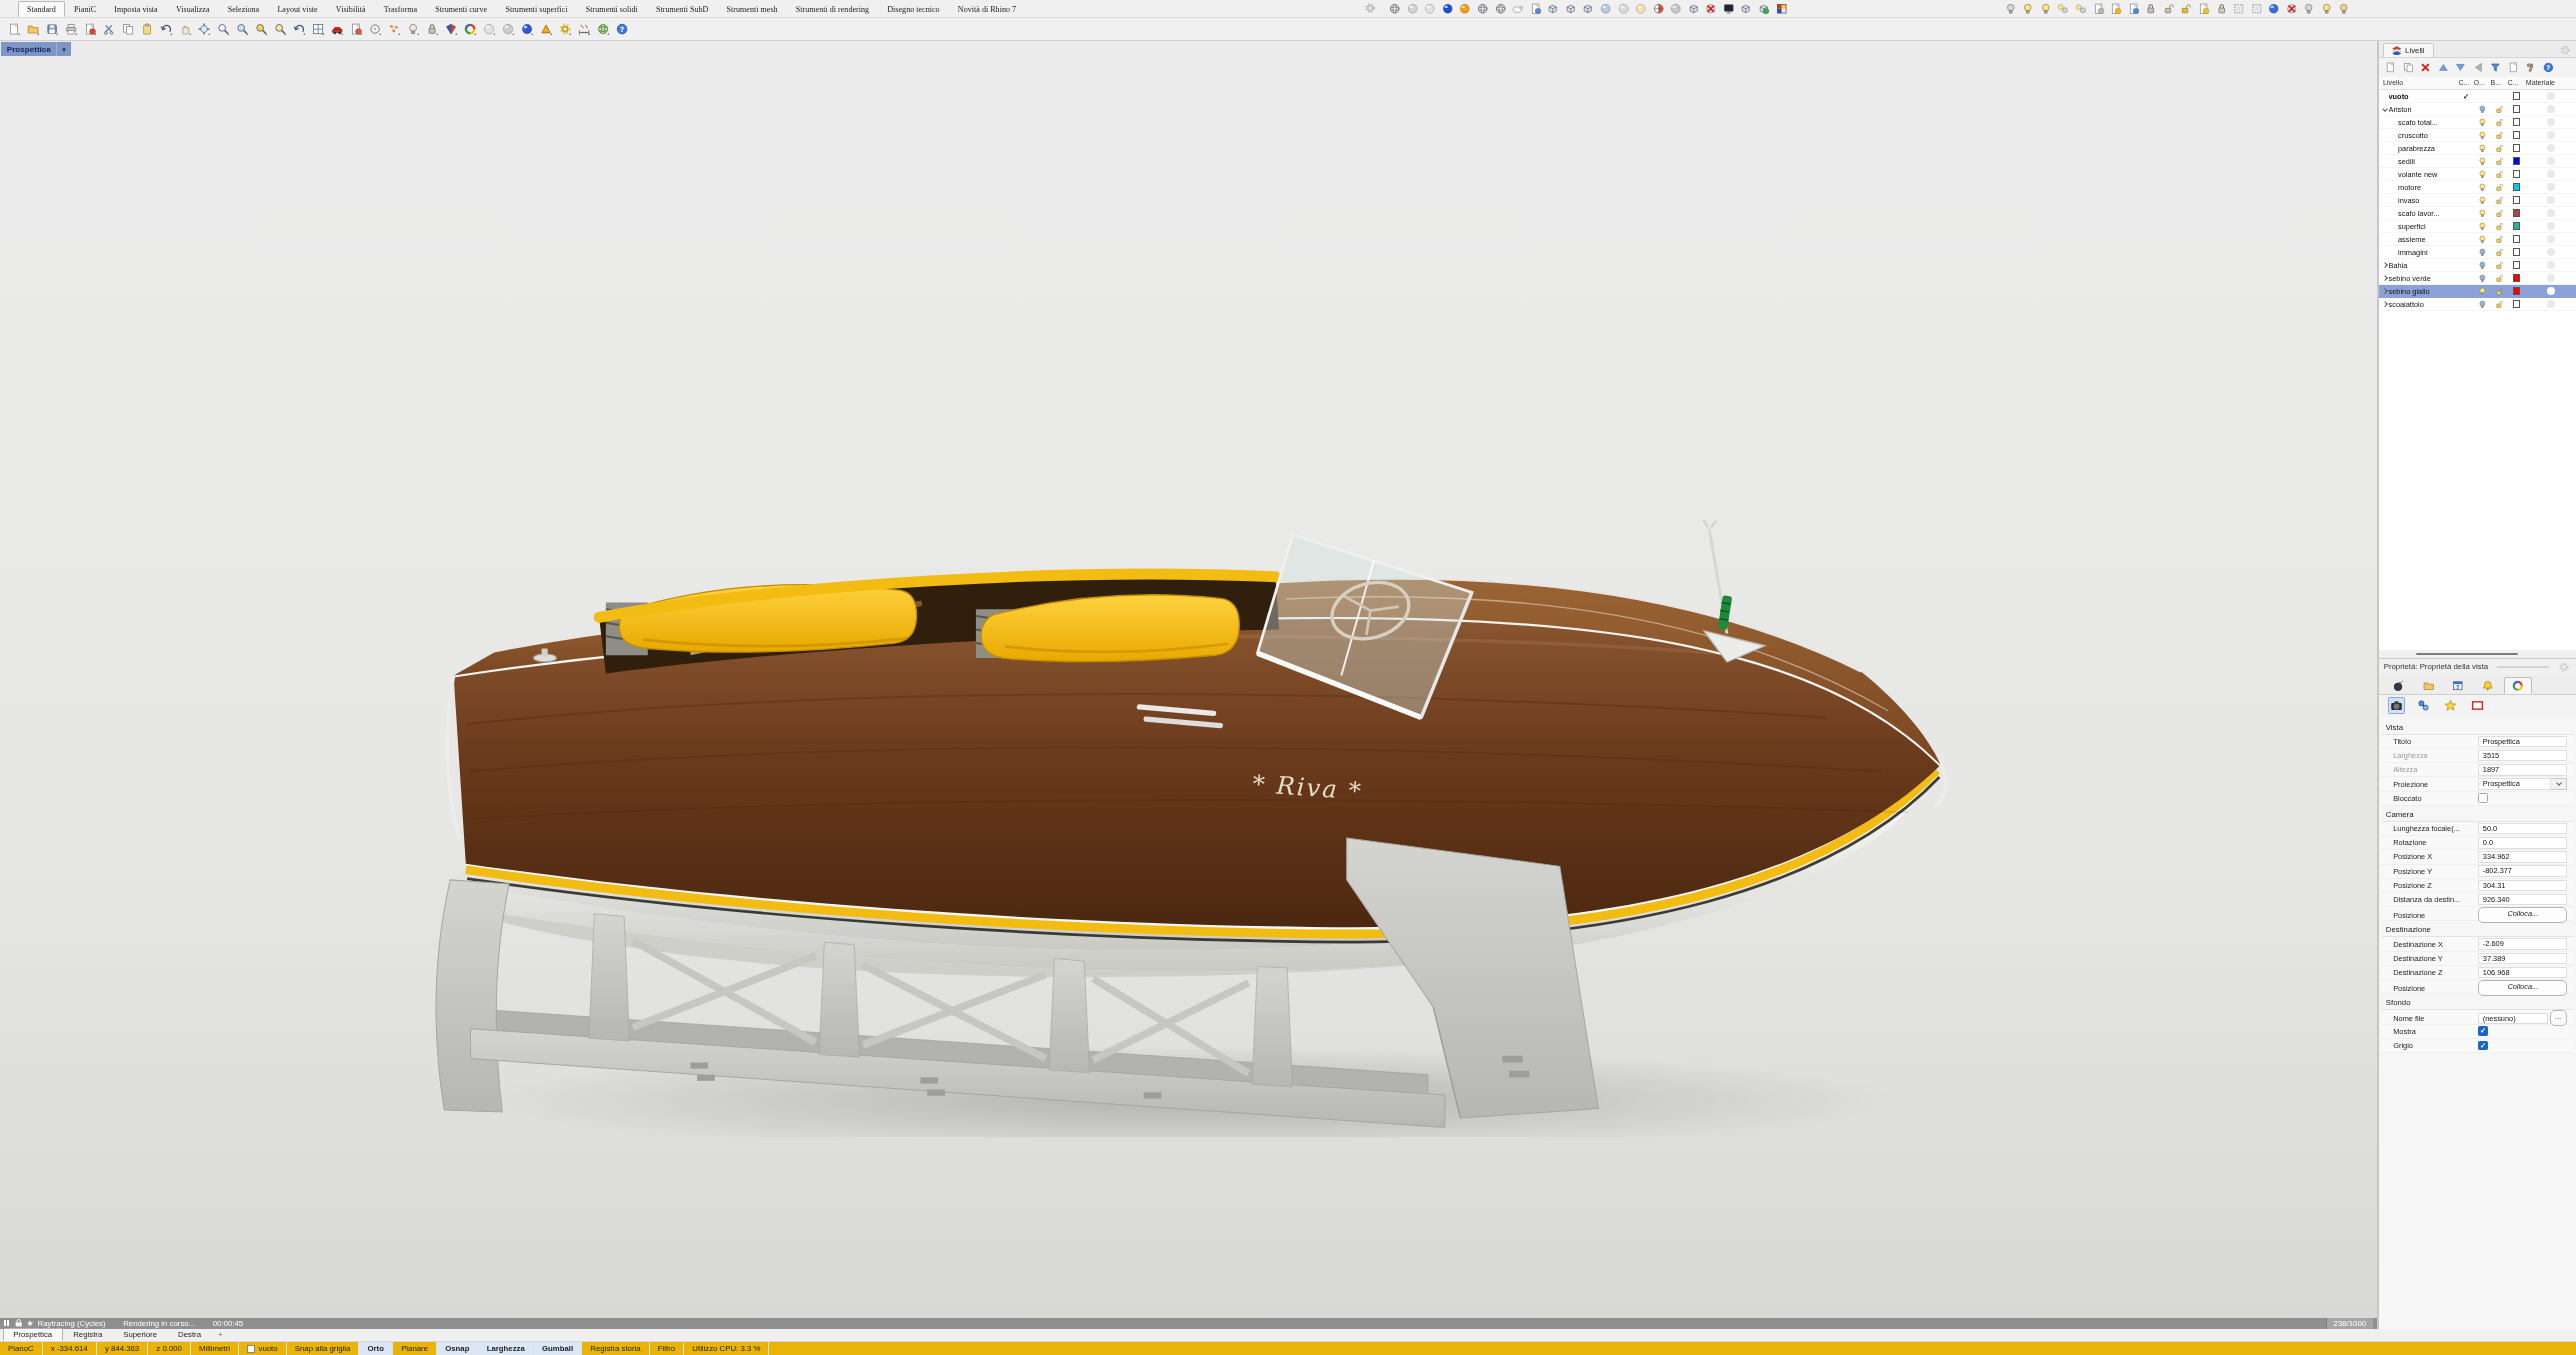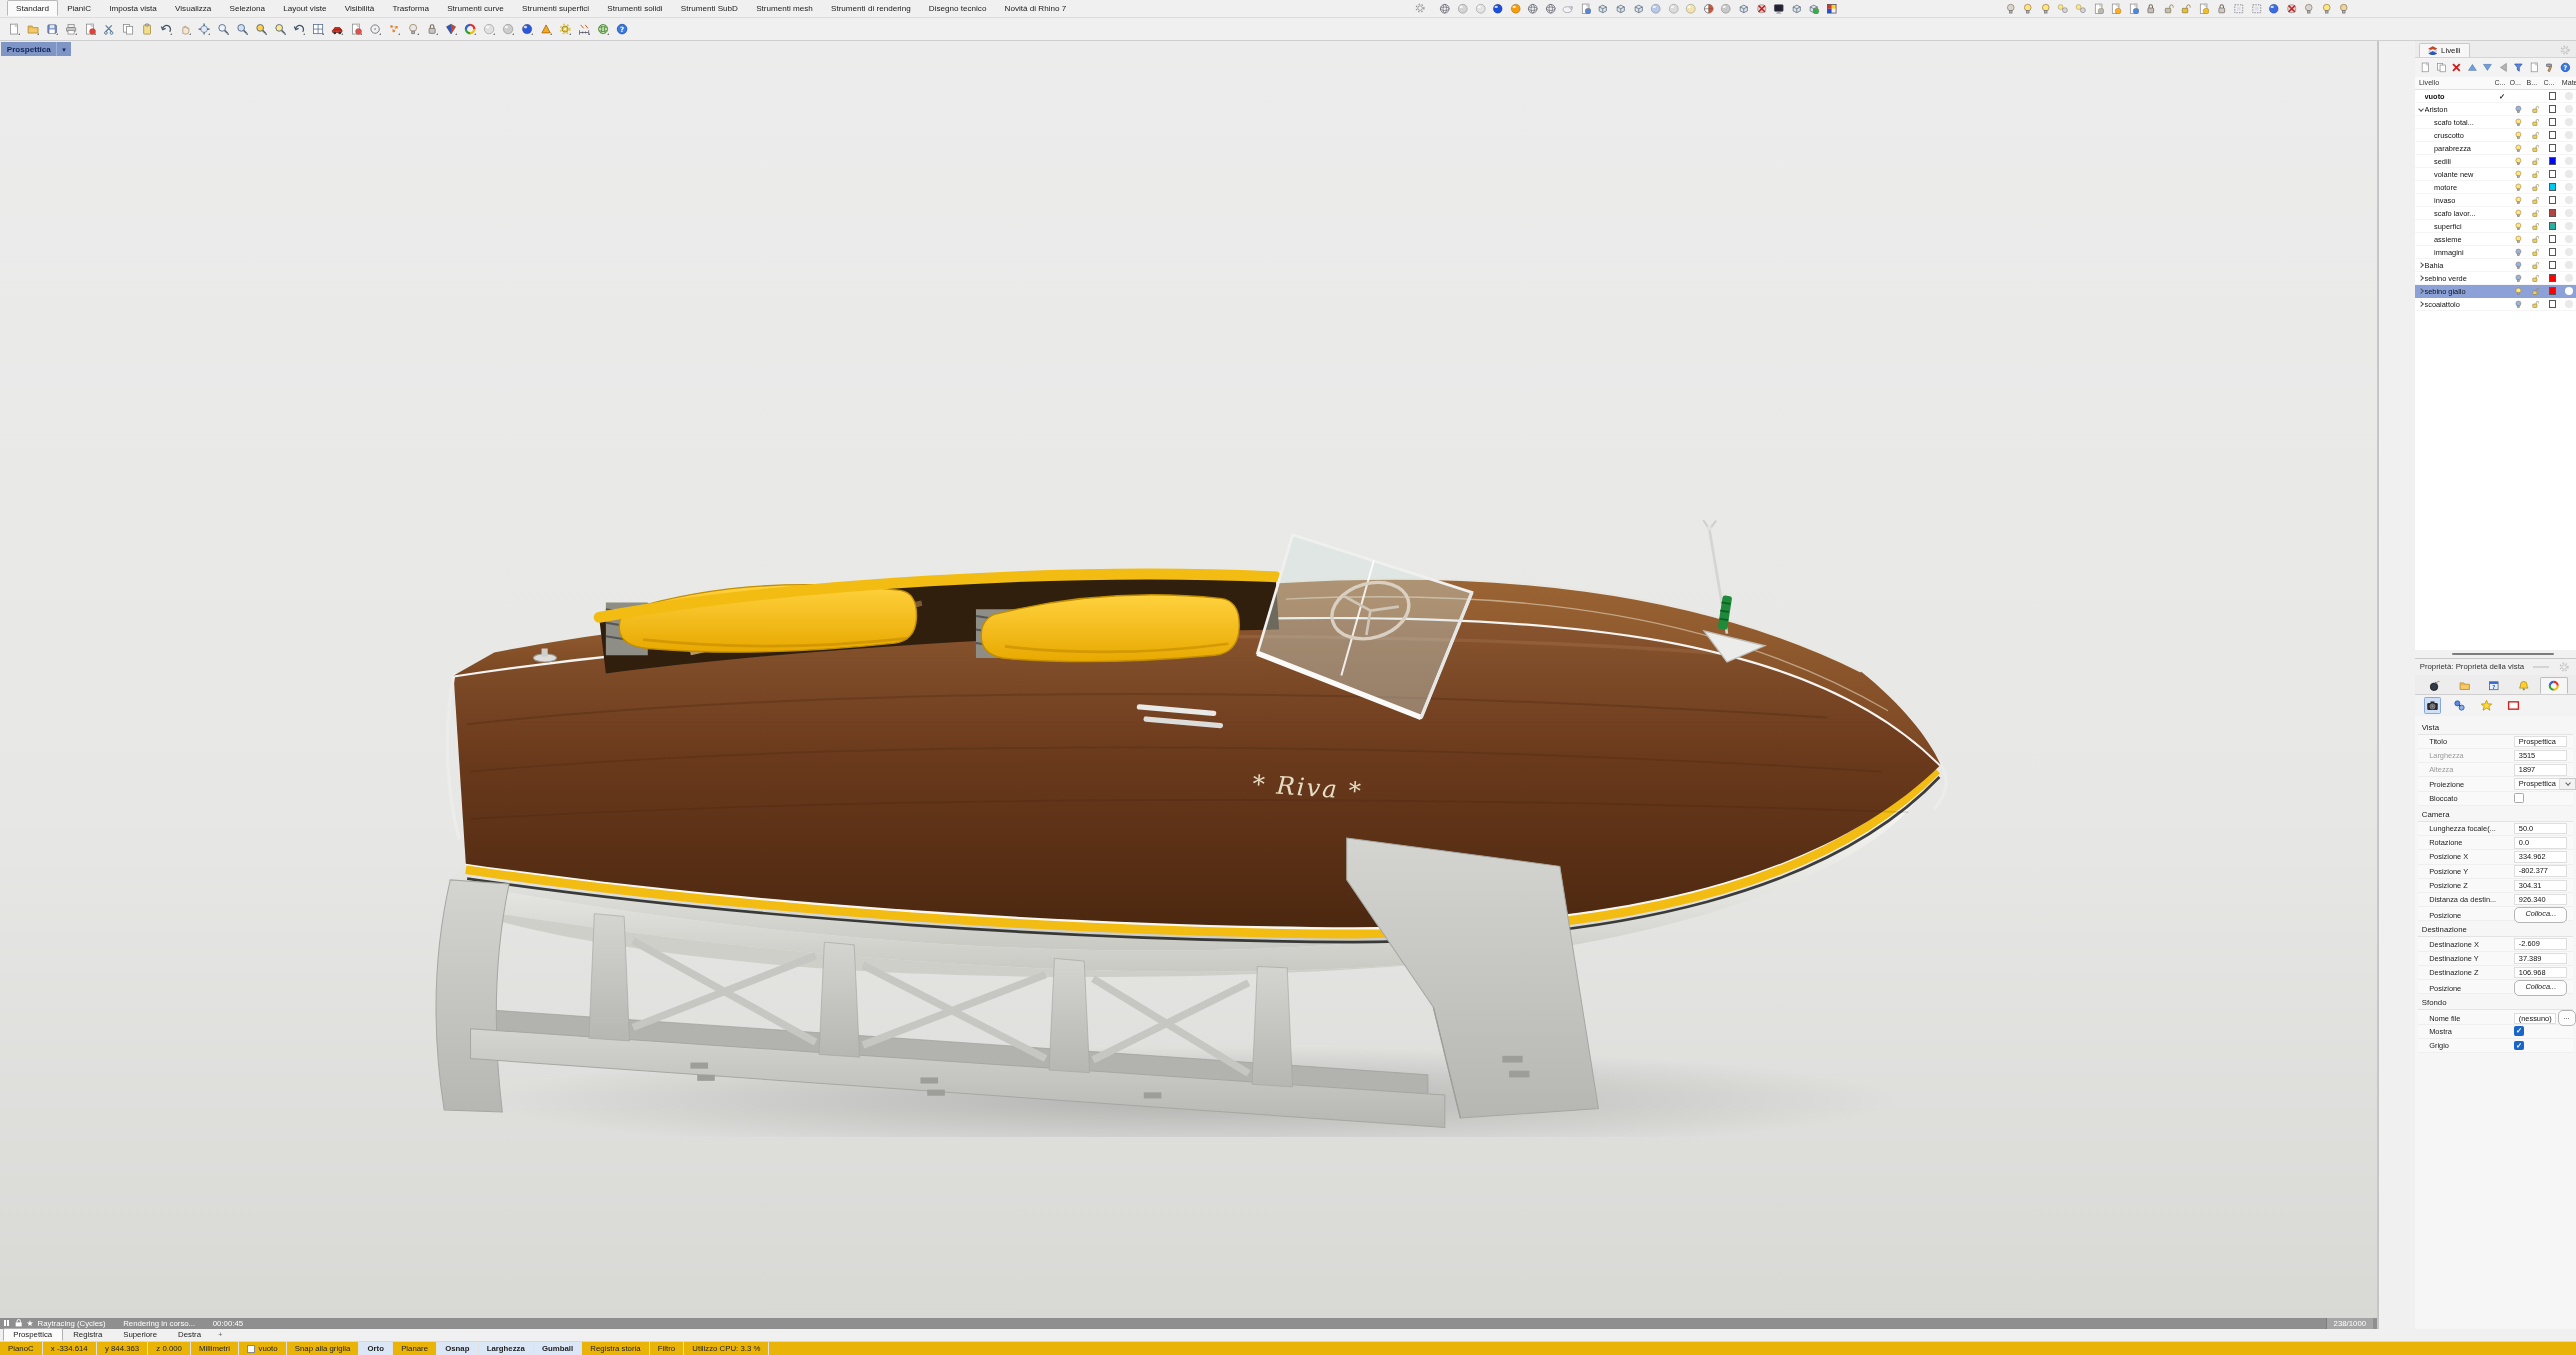--- a/index.html
+++ b/index.html
@@ -1,21 +1,21 @@
 <!DOCTYPE html>
 <html style="font-size:10.8px"><head>
 <meta charset="utf-8">
 <style>
   * { margin:0; padding:0; box-sizing:border-box; }
   html,body { width:2576px; height:1355px; overflow:hidden; }
   body { position:relative; background:#f0f0f0; font-family:"Liberation Sans",sans-serif; font-size:8.1px; color:#1a1a1a; }
 
   
   #row1 { position:absolute; top:0; left:0; right:0; height:17.6px; display:flex; align-items:center; border-bottom:0.7px solid #dcdcdc; background:#f0f0f0; }
-  #menu-tabs { display:flex; align-items:flex-start; height:100%; padding-left:7px; }
+  #menu-tabs { display:flex; align-items:flex-end; height:100%; padding-left:18px;font-family:Liberation Serif, serif; }
   .mtab { padding:2.7px 8.1px 2px; font-size:8.1px; color:#222; border:0.7px solid transparent; white-space:nowrap; cursor:default; }
   .mtab.act { background:#fafafa; border-color:#b8b8b8; border-bottom-color:#fafafa; border-radius:2px 2px 0 0; }
   .gearbtn { width:13.5px; height:13.5px; display:inline-flex; align-items:center; justify-content:center; }
   .gearbtn svg { width:10.2px; height:10.2px; }
 
   .iconstrip { display:flex; align-items:center; }
   .tbi { width:15px; height:15px; margin:0 2px; position:relative; display:inline-flex; align-items:center; justify-content:center; background:transparent; border-radius:1.4px; }
   .tbi svg { width:12.2px; height:12.2px; }
   .tbi.sm { width:16.2px; height:16.2px; margin:0 0.7px; }
   .tbi.sm svg { width:11.5px; height:11.5px; }
@@ -44,21 +44,21 @@
   .vtab { padding:0.7px 9.5px 1.4px; border:0.7px solid transparent; color:#222; }
   .vtab.act { background:#fbfbfb; border-color:#b0b0b0; border-bottom-color:#fbfbfb; border-radius:2px 2px 0 0; }
   .vtab.add { padding:0.7px 5.4px 1.4px; color:#666; }
 
   #statusbar { position:absolute; top:1341px; left:0; right:0; height:14.2px; background:#eab308; border-top:0.7px solid #d8d8d8; display:flex; align-items:stretch; font-size:7.8px; }
   .seg { display:flex; align-items:center; padding:0 8.1px; border-right:0.7px solid #e2e2e2; color:#222; white-space:nowrap; }
   .seg .sw { width:8.1px; height:8.1px; border:0.7px solid #888; background:#fff; margin-right:3.4px; }
   .seg.tog.on { background:#dbe6f7; font-weight:bold; }
 
   
-  #rightpanel { position:absolute; top:41px; left:2378px; width:198px; bottom:0; background:#f0f0f0; border-left:0.7px solid #c4c4c4; display:flex; flex-direction:column;padding-left:36px; }
+  #rightpanel { position:absolute; top:41px; left:2378px; width:198px; bottom:0; background:#f0f0f0; border-left:0.7px solid #c4c4c4; display:flex; flex-direction:column; }
 
   #layers-tabstrip { height:17px; display:flex; align-items:flex-end; padding:1.4px 4.1px 0; background:#ececec; border-bottom:0.7px solid #d4d4d4; }
   .ptab { display:flex; align-items:center; gap:3.4px; padding:1.4px 8.1px 2px; background:#f7f7f7; border:0.7px solid #c9c9c9; border-bottom:none; border-radius:2px 2px 0 0; font-size:7.8px; color:#222; }
   .ptab svg { width:9.5px; height:9.5px; }
   .strip-gear { margin-left:auto; opacity:.55; }
 
   #layers-toolbar { height:19px; display:flex; align-items:center; padding:0 2.7px; background:#f3f3f3; }
   #layers-toolbar .tbi { width:16.2px; height:15px; margin:0 0.7px; }
   #layers-toolbar .tbi svg { width:10.8px; height:10.8px; }
 

